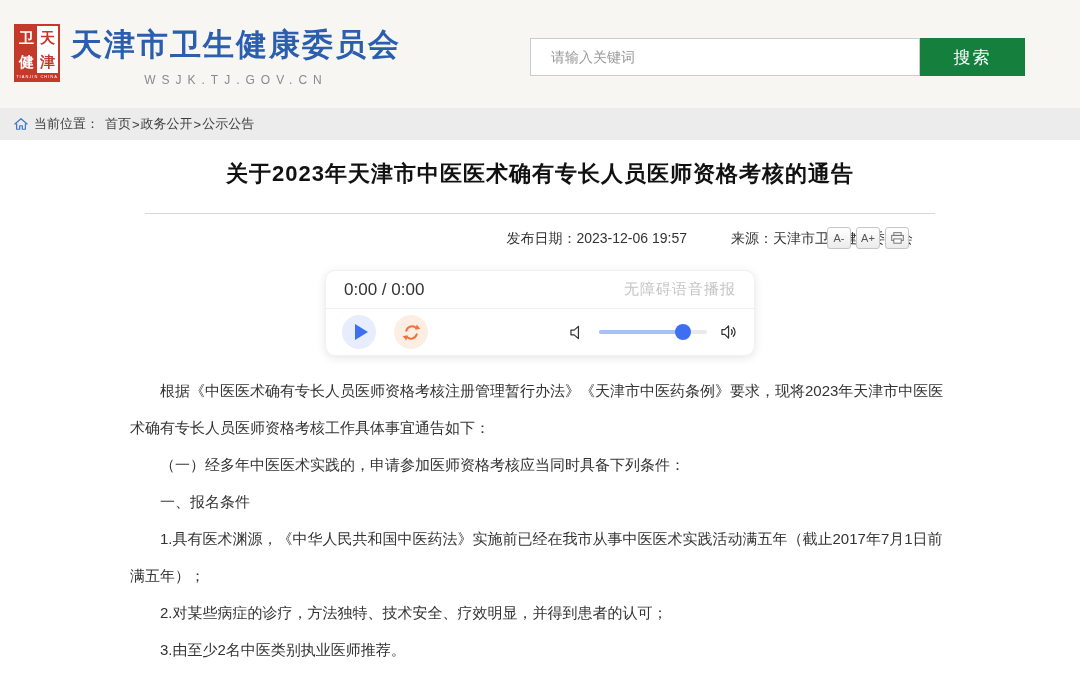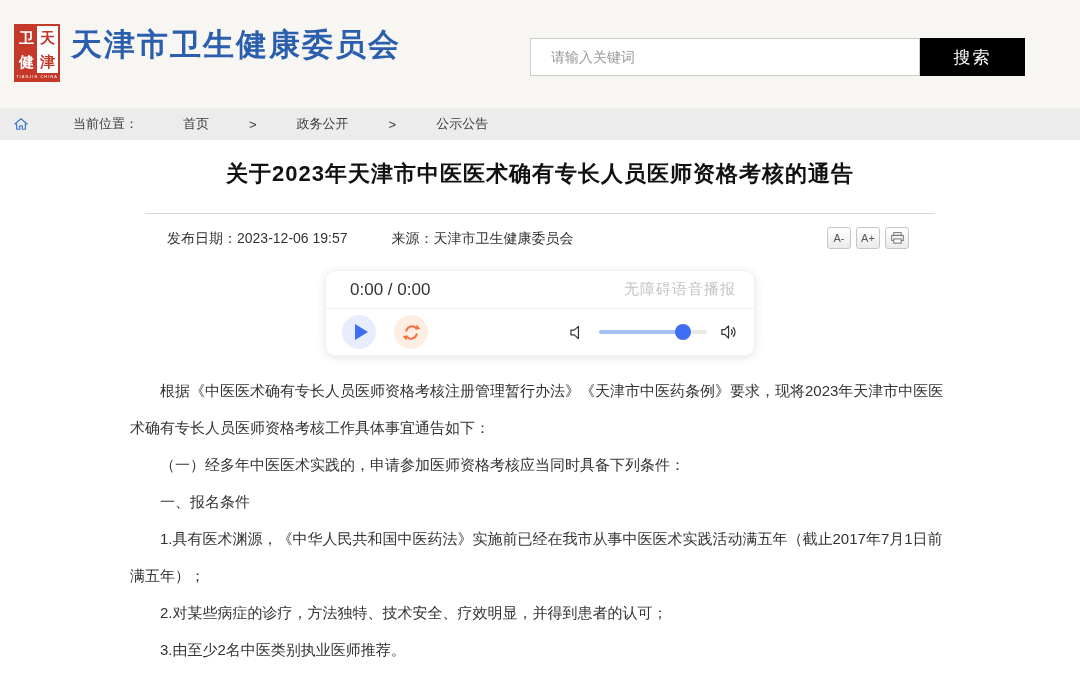--- a/index.html
+++ b/index.html
@@ -29,62 +29,62 @@
   .site-domain { margin-top:7px; text-align:center; font-size:12px; color:#8a8a8a; letter-spacing:6px; }
 
   .search-input {
     position:absolute; left:530px; top:38px; width:390px; height:38px;
     border:1px solid #cccccc; background:#fff; padding:0 20px; font-size:14px; outline:none;
     font-family:inherit;
   }
   .search-input::placeholder { color:#999; }
   .search-btn {
     position:absolute; left:920px; top:38px; width:105px; height:38px;
-    background:#000000; color:#fff; border:none; font-size:17px; cursor:pointer;
+    background:#15803d; color:#fff; border:none; font-size:17px; cursor:pointer;
     font-family:inherit; letter-spacing:2px;
   }
 
   
   .breadcrumb {
     height:32px; background:#ececec; display:flex; align-items:center;
-    padding-left:14px; font-size:13px; color:#3d3d3d;gap:39px;
+    padding-left:14px; font-size:13px; color:#3d3d3d;
   }
   .home-icon { display:flex; margin-right:6px; }
   .crumb-label { margin-right:6px; }
   .crumb-link { cursor:pointer; }
   .crumb-sep { margin:0 1px; }
 
   
   .article-title { margin-top:19px; text-align:center; font-size:22px; font-weight:bold; color:#111; letter-spacing:1px; }
   .rule { width:790px; margin:24px auto 0; border:none; border-top:1px solid #d8d8d8; }
 
   .meta-row {
     position:relative; width:790px; margin:10px auto 0; height:30px;
-    display:flex; align-items:center; justify-content:flex-start; font-size:14px; color:#333;
+    display:flex; align-items:center; justify-content:flex-end; font-size:14px; color:#333;
   }
   .meta-item { margin:0 22px; white-space:nowrap; }
   .tools { position:absolute; right:26px; top:3px; display:flex; gap:5px; }
   .tool-btn {
     min-width:24px; height:22px; padding:0 3px;
     border:1px solid #c6c6c6; border-radius:3px;
     background:linear-gradient(#ffffff,#ebebeb); color:#555; font-size:11px;
     display:flex; align-items:center; justify-content:center; cursor:pointer;
   }
 
   
   .player {
     width:430px; margin:16px auto 0; background:#fff;
     border:1px solid #f1f1f1; border-radius:10px;
     box-shadow:0 2px 10px rgba(0,0,0,0.10);
   }
   .player-top {
     height:38px; display:flex; align-items:center; justify-content:space-between;
     padding:0 18px; border-bottom:1px solid #f0f0f0;
   }
-  .player-time { font-size:17px; color:#333;margin-left:6px; }
+  .player-time { font-size:17px; color:#333; }
   .player-caption { font-size:15px; color:#c4c4c4; letter-spacing:1px; }
   .player-bottom { height:46px; display:flex; align-items:center; padding:0 16px; }
   .btn-play {
     width:34px; height:34px; border-radius:50%; background:#e7edfc;
     display:flex; align-items:center; justify-content:center; cursor:pointer;
   }
   .play-tri {
     width:0; height:0; margin-left:4px;
     border-left:13px solid #3e6ef2; border-top:8px solid transparent; border-bottom:8px solid transparent;
   }
@@ -112,20 +112,21 @@
   <div class="logo-block">
     <div class="seal">
       <div class="seal-cell on-red">卫</div>
       <div class="seal-cell on-white">天</div>
       <div class="seal-cell on-red">健</div>
       <div class="seal-cell on-white">津</div>
       <div class="seal-caption">TIANJIN CHINA</div>
     </div>
     <div class="site-text">
       <div class="site-name">天津市卫生健康委员会</div>
+      <div class="site-domain">WSJK.TJ.GOV.CN</div>
     </div>
   </div>
 
   <input class="search-input" type="text" placeholder="请输入关键词" style="">
   <button class="search-btn">搜索</button>
 </div>
 
 <div class="breadcrumb">
   <span class="home-icon">
     <svg width="14" height="14" viewBox="0 0 16 16">

